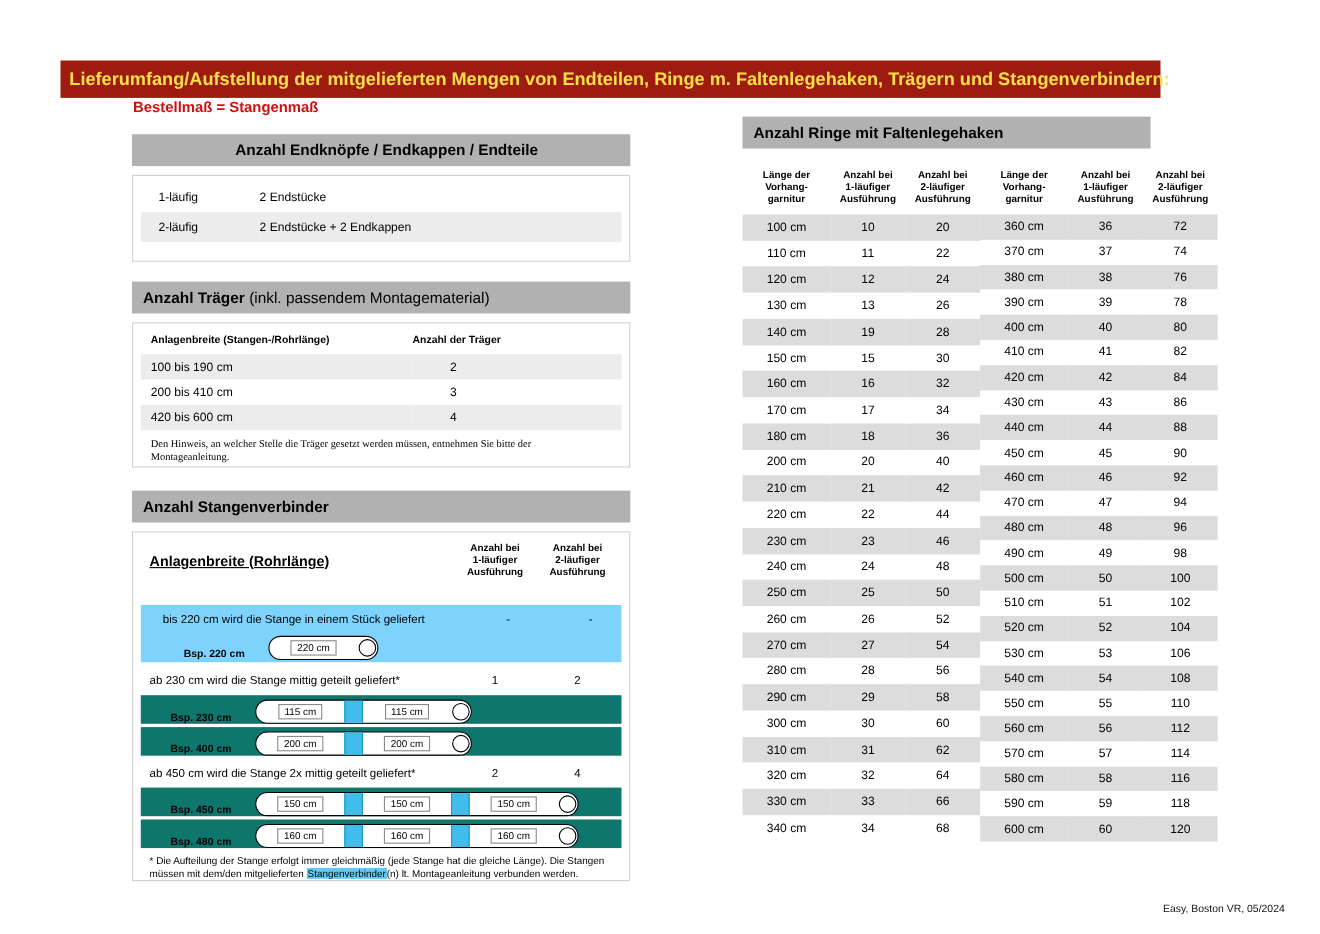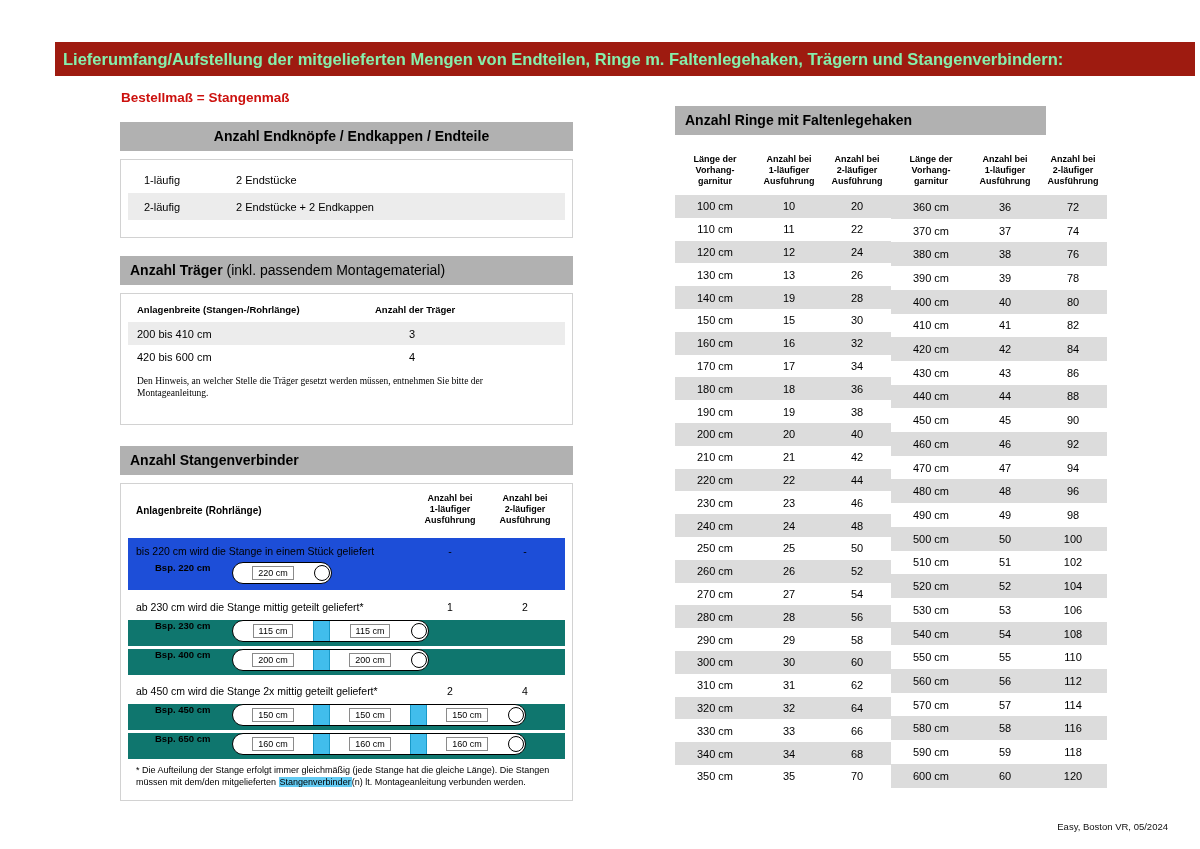--- a/index.html
+++ b/index.html
@@ -1,21 +1,21 @@
 <!DOCTYPE html>
 <html><head>
 <meta charset="utf-8">
 <style>
   html,body{margin:0;padding:0;background:#fff;}
   .page{position:relative;width:1200px;height:849px;background:#ffffff;overflow:hidden;
         font-family:"Liberation Sans",sans-serif;color:#000;}
 
   
-  .topbar{position:absolute;left:55px;top:42px;width:1140px;height:34px;background:#9e1b10;
-          color:#86efac;font-weight:bold;font-size:16.5px;line-height:34px;padding-left:8px;
+  .topbar{position:absolute;left:55px;top:55px;width:1000px;height:34px;background:#9e1b10;
+          color:#fde047;font-weight:bold;font-size:16.5px;line-height:34px;padding-left:8px;
           box-sizing:border-box;white-space:nowrap;}
 
   .red-note{position:absolute;left:121px;top:90px;font-size:13.5px;font-weight:bold;color:#cc100d;}
 
   
   .section-bar{position:absolute;left:120px;width:453px;height:29px;background:#b1b1b1;
                font-size:14px;font-weight:bold;line-height:29px;padding-left:10px;box-sizing:border-box;
                white-space:nowrap;}
   #bar-endteile{top:122px;text-align:center;}
   #bar-traeger{top:256px;}
@@ -40,37 +40,37 @@
   .t-tra th{font-size:9.5px;font-weight:bold;text-align:left;height:26px;padding:0;}
   .t-tra th:first-child{width:238px;padding-left:9px;}
   .t-tra td{height:23px;font-size:11px;padding:0;}
   .t-tra td:first-child{padding-left:9px;}
   .t-tra td:nth-child(2){padding-left:34px;}
   .t-tra tbody tr:nth-child(odd){background:#ececec;}
   .tra-note{font-size:9.5px;line-height:12px;padding:7px 40px 0 9px;font-family:Liberation Serif, serif;}
 
   
   .vb-header{position:relative;height:52px;}
-  .vb-header .h1{position:absolute;left:8px;top:50%;transform:translateY(-50%);font-weight:bold;font-size:10px;}
+  .vb-header .h1{position:absolute;left:8px;top:50%;transform:translateY(-50%);font-weight:bold;font-size:13px;text-decoration:underline;}
   .vb-header .h2,.vb-header .h3{position:absolute;top:9px;width:72px;text-align:center;font-weight:bold;
         font-size:9px;line-height:11px;white-space:pre-line;}
   .vb-header .h2{left:286px;}
   .vb-header .h3{left:361px;}
 
   .vb-textline{position:relative;height:20px;line-height:20px;font-size:10.5px;padding-left:8px;}
   .vb-val{position:absolute;top:0;width:72px;text-align:center;font-size:10.5px;}
   .vb-val1{left:286px;}
   .vb-val2{left:361px;}
 
-  .vb-sec1{background:#1d4ed8;padding:2px 0;margin-top:2px;}
+  .vb-sec1{background:#7dd3fc;padding:2px 12px;margin-top:14px;}
   .vb-sec1 .vb-textline{height:22px;line-height:22px;}
   .sec-text-2{margin-top:7px;}
   .sec-text-3{margin-top:6px;}
 
-  .vb-example{display:flex;align-items:flex-start;height:26px;margin-top:3px;}
+  .vb-example{display:flex;align-items:flex-end;height:26px;margin-top:3px;}
   .band{background:#0f766e;}
   .vb-sec1 .vb-example{margin-top:0;}
   .vb-bsp{font-weight:bold;font-size:9.5px;margin-left:27px;width:77px;flex:none;}
 
   
   .rod{position:relative;height:20px;border:1.5px solid #000;border-radius:11px;background:#fff;
        display:flex;align-items:center;box-sizing:content-box;}
   .rod .seg{width:80px;display:flex;justify-content:center;align-items:center;}
   .rod .seg-label{font-size:9px;border:1px solid #8a8a8a;background:#fff;padding:0 5px;line-height:12px;white-space:nowrap;}
   .rod .connector{width:15px;align-self:stretch;background:#41bdec;border-left:1px solid #1899c8;border-right:1px solid #1899c8;}
@@ -125,20 +125,24 @@
   </div>
   <div class="box" id="box-traeger">
     <table class="t-tra">
       <thead>
         <tr>
           <th>Anlagenbreite (Stangen-/Rohrlänge)</th>
           <th>Anzahl der Träger</th>
         </tr>
       </thead>
       <tbody>
+          <tr>
+            <td>100 bis 190 cm</td>
+            <td>2</td>
+          </tr>
           <tr>
             <td>200 bis 410 cm</td>
             <td>3</td>
           </tr>
           <tr>
             <td>420 bis 600 cm</td>
             <td>4</td>
           </tr>
         </tbody>
     </table>
@@ -224,21 +228,21 @@
             <span class="seg-label">150 cm</span>
           </div>
         <div class="connector"></div>
         <div class="seg">
             <span class="seg-label">150 cm</span>
           </div>
         <div class="rod-end"></div>
       </div>
     </div>
     <div class="vb-example band">
-      <span class="vb-bsp">Bsp. 650 cm</span>
+      <span class="vb-bsp">Bsp. 480 cm</span>
       <div class="rod">
         <div class="seg">
             <span class="seg-label">160 cm</span>
           </div>
         <div class="connector"></div>
         <div class="seg">
             <span class="seg-label">160 cm</span>
           </div>
         <div class="connector"></div>
         <div class="seg">
@@ -311,25 +315,20 @@
             <td>170 cm</td>
             <td>17</td>
             <td>34</td>
           </tr>
           <tr>
             <td>180 cm</td>
             <td>18</td>
             <td>36</td>
           </tr>
           <tr>
-            <td>190 cm</td>
-            <td>19</td>
-            <td>38</td>
-          </tr>
-          <tr>
             <td>200 cm</td>
             <td>20</td>
             <td>40</td>
           </tr>
           <tr>
             <td>210 cm</td>
             <td>21</td>
             <td>42</td>
           </tr>
           <tr>
@@ -389,25 +388,20 @@
           </tr>
           <tr>
             <td>330 cm</td>
             <td>33</td>
             <td>66</td>
           </tr>
           <tr>
             <td>340 cm</td>
             <td>34</td>
             <td>68</td>
-          </tr>
-          <tr>
-            <td>350 cm</td>
-            <td>35</td>
-            <td>70</td>
           </tr>
         </tbody>
     </table>
     <table class="ring">
       <thead>
         <tr>
           <th>Länge der
 Vorhang-
 garnitur</th>
           <th>Anzahl bei

